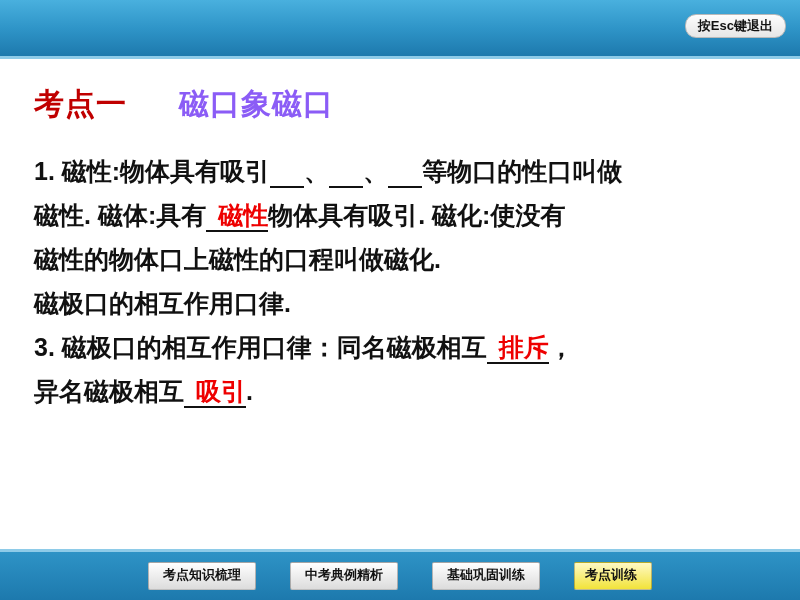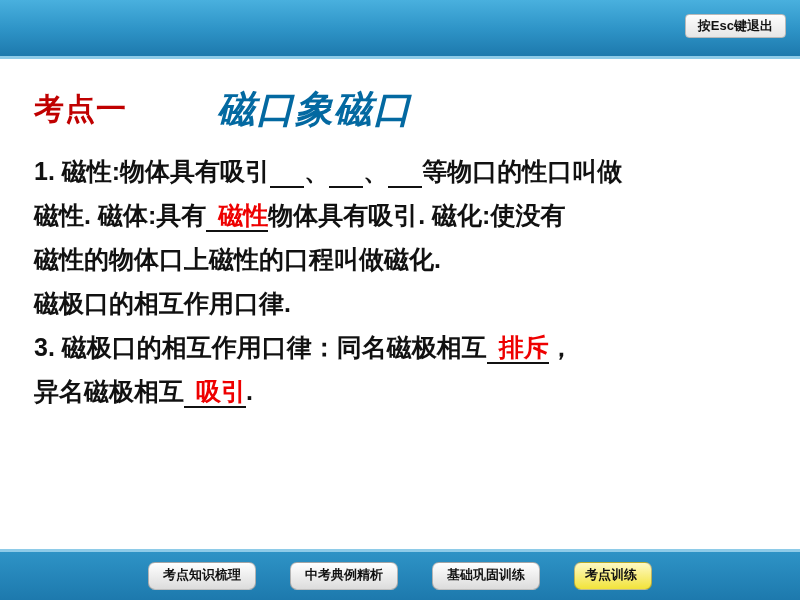--- a/index.html
+++ b/index.html
@@ -38,56 +38,54 @@
     bottom: 0;
     background: linear-gradient(to bottom, #49b0de 0%, #2f95c8 50%, #1d79ad 100%);
   }
   .esc-btn {
     position: absolute;
     right: 14px;
     top: 14px;
     height: 22px;
     padding: 0 12px;
     line-height: 22px;
-    border-radius: 4px;
+    border-radius: 11px;
     background: linear-gradient(to bottom, #fdfdfd 0%, #e6e6e6 100%);
     border: 1px solid #b9b9b9;
     color: #111111;
     font-size: 13px;
     font-weight: bold;
     white-space: nowrap;
     cursor: pointer;
   }
   
   .content {
     position: absolute;
     left: 34px;
     top: 84px;
     width: 736px;
     color: #111111;
   }
   .heading {
     display: flex;
-    align-items: center;
-    margin-bottom: 14px;
-    gap: 38px;
+    align-items: flex-end;
+    margin-bottom: 24px;
   }
   .heading .kaodian {
     color: #c00000;
     font-size: 30px;
     font-weight: bold;
     letter-spacing: 1px;
   }
   .heading .title {
-    color: #0369a1;
-    font-size: 38px;
+    color: #8b5cf6;
+    font-size: 30px;
     font-weight: bold;
     margin-left: 52px;
     letter-spacing: 1px;
-    font-style: italic;
   }
   .para {
     font-size: 25px;
     line-height: 44px;
     color: #111111;
     font-weight: bold;
   }
   .para .line {
     display: block;
     white-space: nowrap;
@@ -127,21 +125,21 @@
     height: 48px;
     display: flex;
     align-items: center;
     justify-content: center;
     gap: 34px;
   }
   .nav-btn {
     height: 26px;
     line-height: 24px;
     padding: 0 14px;
-    border-radius: 7px;
+    border-radius: 2px;
     font-size: 13px;
     font-weight: bold;
     white-space: nowrap;
     cursor: pointer;
     border: 1px solid rgba(0,0,0,0.25);
   }
   .nav-btn.white {
     background: linear-gradient(to bottom, #ffffff 0%, #dcdcdc 100%);
     color: #111111;
   }

